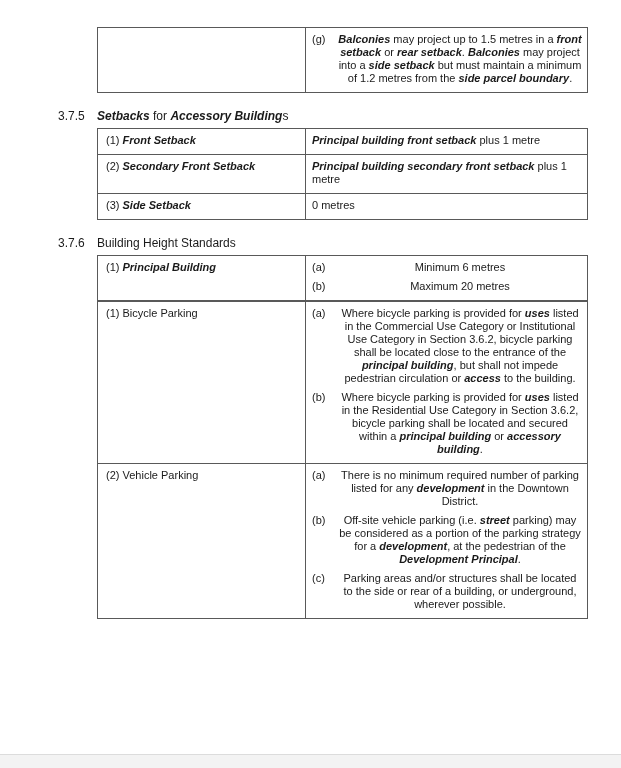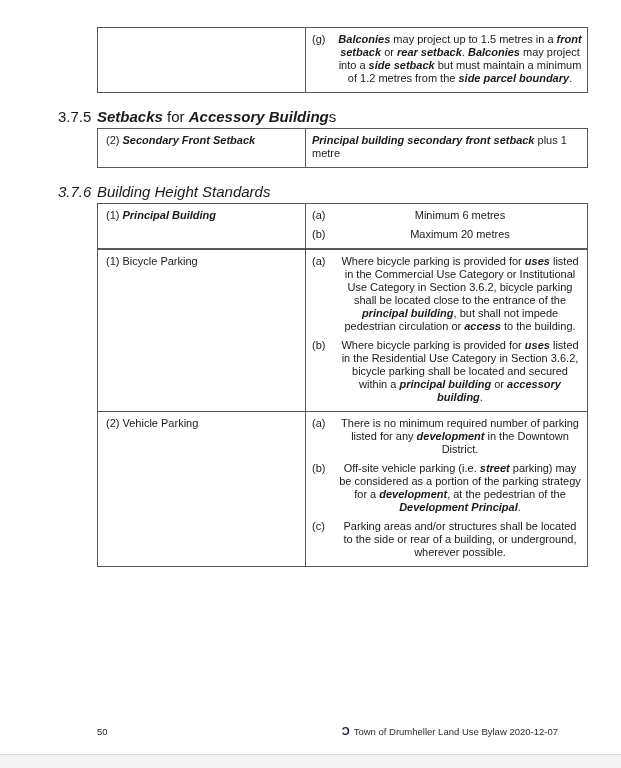--- a/index.html
+++ b/index.html
@@ -27,27 +27,27 @@
   .c1{width:191px;}
   .c2{width:270px;padding-left:6px !important;padding-right:5px !important;}
   .sub{display:flex;}
   .sub + .sub{margin-top:6px;}
   .sub .lbl{flex:0 0 26px;}
   .sub .txt{flex:1;text-align:center;}
   .bi{font-weight:bold;font-style:italic;}
   .heading{
     display:flex;
     margin-left:58px;
-    font-size:15px;
+    font-size:12px;
     line-height:13px;
   }
   .secnum{flex:0 0 39px;}
   .mt-first{margin-top:27px;}
   .h-375{margin-top:17px;margin-bottom:5px;}
-  .h-376{margin-top:17px;margin-bottom:5px;font-style:italic;}
+  .h-376{margin-top:17px;margin-bottom:5px;}
   .h-377{margin-top:14px;margin-bottom:5px;}
   .footer{
     position:absolute;
     top:726px;left:97px;width:461px;
     display:flex;
     justify-content:space-between;
     align-items:baseline;
     font-size:9.5px;
     color:#2b2b2b;
   }
@@ -86,23 +86,31 @@
   </tbody>
     </table>
 
   <div class="heading h-375">
     <span class="secnum">3.7.5</span>
     <span class="sectitle"><span class="bi">Setbacks</span><span> for </span><span class="bi">Accessory Building</span><span>s</span></span>
   </div>
 
   <table class="doc-table">
     <tbody>
+        <tr>
+      <td class="c1"><span>(1) </span><span class="bi">Front Setback</span></td>
+      <td class="c2"><span class="bi">Principal building front setback</span><span> plus 1 metre</span></td>
+    </tr>
     <tr>
       <td class="c1"><span>(2) </span><span class="bi">Secondary Front Setback</span></td>
       <td class="c2"><span class="bi">Principal building secondary front setback</span><span> plus 1 metre</span></td>
+    </tr>
+    <tr>
+      <td class="c1"><span>(3) </span><span class="bi">Side Setback</span></td>
+      <td class="c2"><span>0 metres</span></td>
     </tr>
   </tbody>
     </table>
 
   <div class="heading h-376">
     <span class="secnum">3.7.6</span>
     <span class="sectitle">Building Height Standards</span>
   </div>
 
   <table class="doc-table">
@@ -152,23 +160,16 @@
         </div>
         <div class="sub">
           <span class="lbl">(c)</span>
           <span class="txt"><span>Parking areas and/or structures shall be located to the side or rear of a building, or underground, wherever possible.</span></span>
         </div>
       </td>
     </tr>
   </tbody>
     </table>
 
-  <div class="footer">
-    <span>50</span>
-    <span class="footer-right">
-      <span class="logo-glyph">Ɔ</span>
-      <span>Town of Drumheller Land Use Bylaw 2020-12-07</span>
-    </span>
-  </div>
 
   <div class="page-bottom-strip"></div>
 
 </div>
 
 </body></html>

